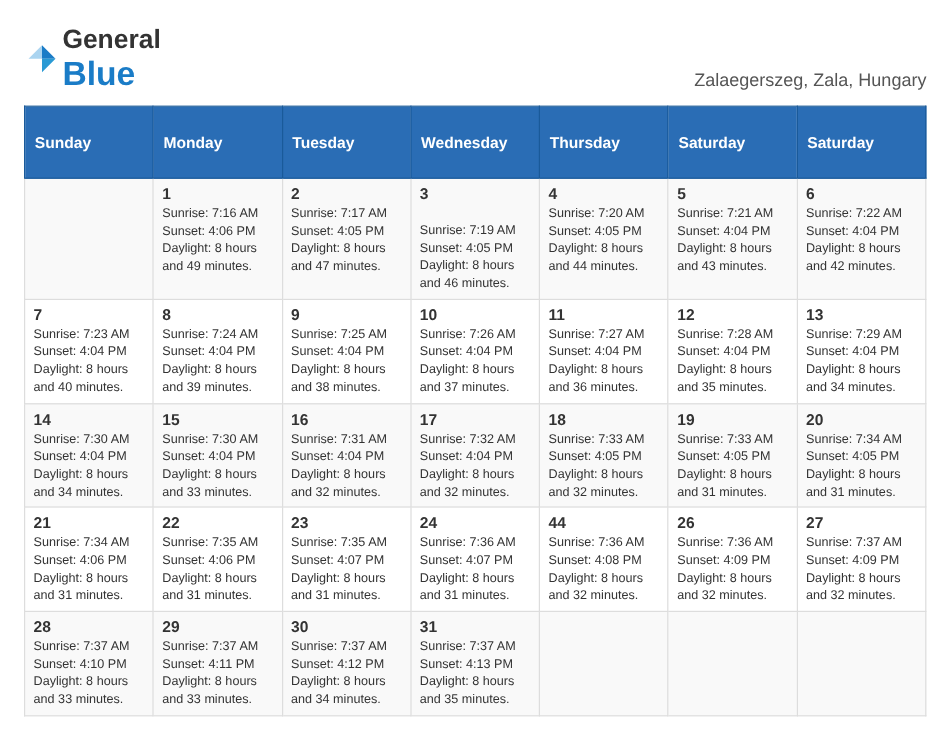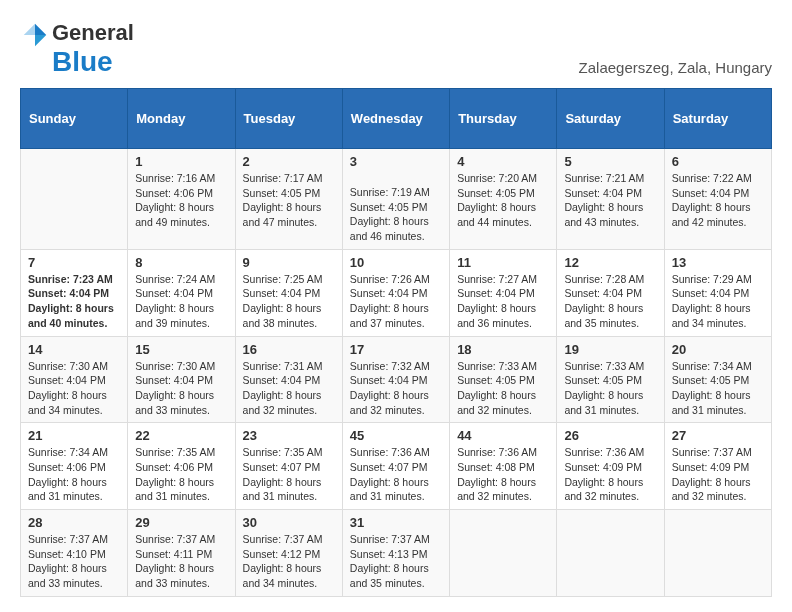--- a/index.html
+++ b/index.html
@@ -11,20 +11,21 @@
       padding: 20px;
     }
     .header {
       display: flex;
       justify-content: space-between;
       align-items: flex-start;
       margin-bottom: 10px;
     }
     .logo {
       display: flex;
+      align-items: center;
     }
     .logo-text-general {
       font-size: 22px;
       font-weight: bold;
       color: #333;
     }
     .logo-text-blue {
       font-size: 28px;
       font-weight: bold;
       color: #1a7cc7;
@@ -165,21 +166,21 @@
           <span class="day-number">6</span>
           <div class="day-info" style="white-space: pre-line;">Sunrise: 7:22 AM
 Sunset: 4:04 PM
 Daylight: 8 hours
 and 42 minutes.</div>
         </td>
       </tr>
       <tr>
         <td>
           <span class="day-number">7</span>
-          <div class="day-info" style="white-space: pre-line; font-weight: bold;">Sunrise: 7:23 AM
+          <div class="day-info" style="white-space: pre-line;">Sunrise: 7:23 AM
 Sunset: 4:04 PM
 Daylight: 8 hours
 and 40 minutes.</div>
         </td>
         <td>
           <span class="day-number">8</span>
           <div class="day-info" style="white-space: pre-line;">Sunrise: 7:24 AM
 Sunset: 4:04 PM
 Daylight: 8 hours
 and 39 minutes.</div>
@@ -287,21 +288,21 @@
 and 31 minutes.</div>
         </td>
         <td>
           <span class="day-number">23</span>
           <div class="day-info" style="white-space: pre-line;">Sunrise: 7:35 AM
 Sunset: 4:07 PM
 Daylight: 8 hours
 and 31 minutes.</div>
         </td>
         <td>
-          <span class="day-number">45</span>
+          <span class="day-number">24</span>
           <div class="day-info" style="white-space: pre-line;">Sunrise: 7:36 AM
 Sunset: 4:07 PM
 Daylight: 8 hours
 and 31 minutes.</div>
         </td>
         <td>
           <span class="day-number">44</span>
           <div class="day-info" style="white-space: pre-line;">Sunrise: 7:36 AM
 Sunset: 4:08 PM
 Daylight: 8 hours

